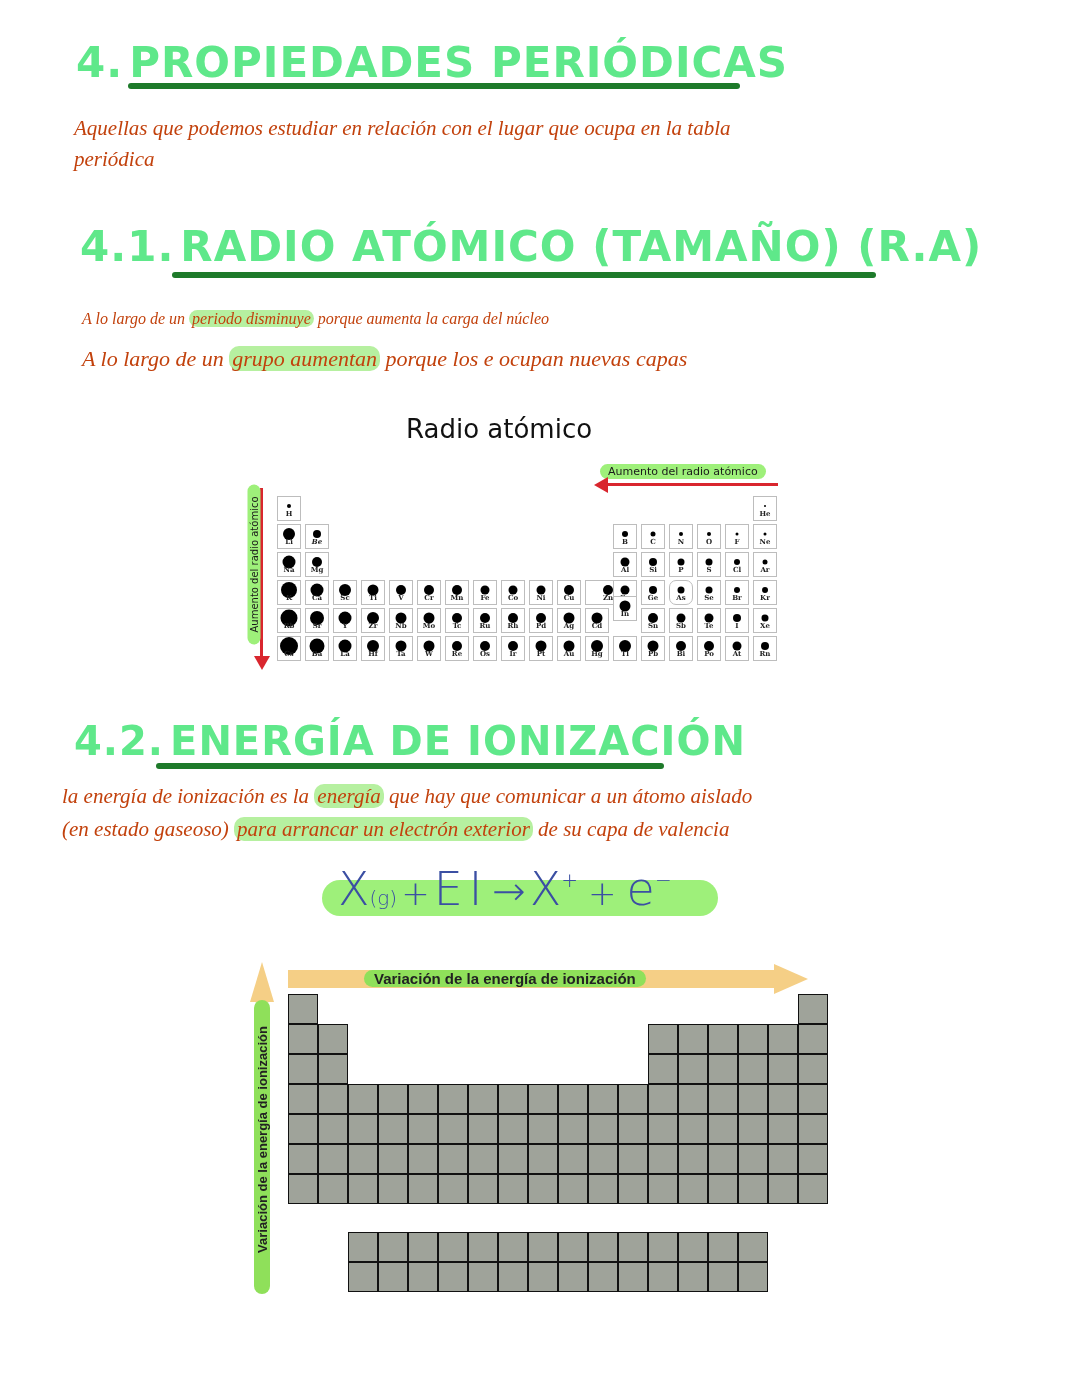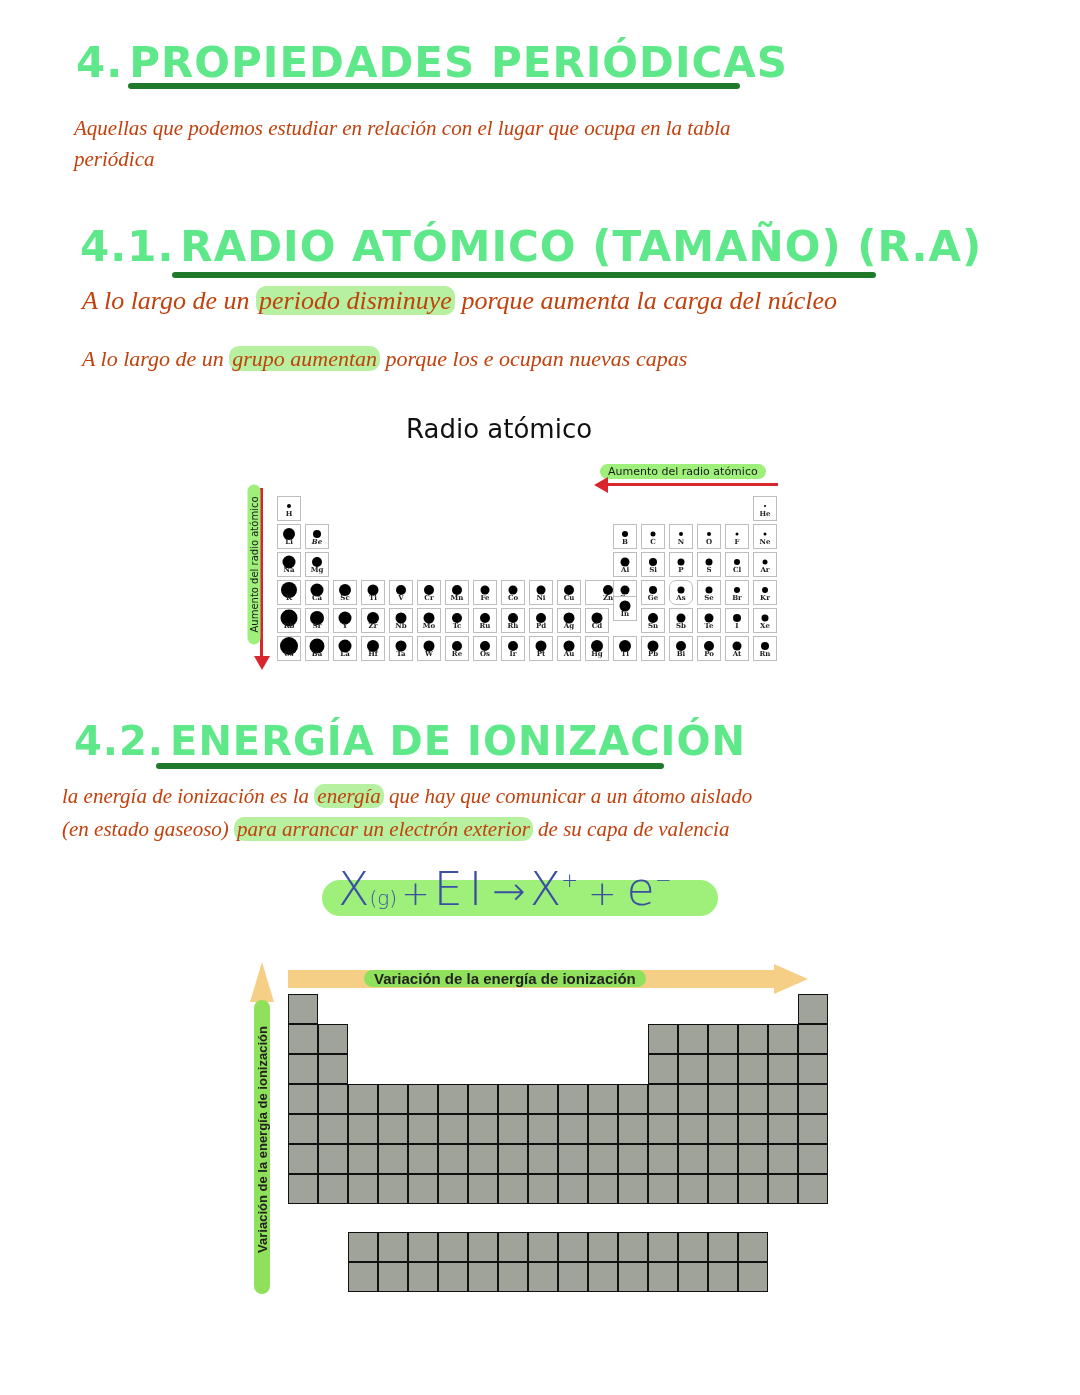--- a/index.html
+++ b/index.html
@@ -25,21 +25,21 @@
 </div>
 <div class="h-underline" style="left:128px; top:83px; width:612px;"></div>
 <div class="abs hand" style="left:74px; top:116px; font-size:21px;">Aquellas que podemos estudiar en relación con el lugar que ocupa en la tabla</div>
 <div class="abs hand" style="left:74px; top:147px; font-size:21px;">periódica</div>
 
 <div class="abs h-title" style="left:80px; top:222px; font-size:42px;">
   <span class="h-num">4.1.</span><span>RADIO ATÓMICO (TAMAÑO) (R.A)</span>
 </div>
 <div class="h-underline" style="left:172px; top:272px; width:704px;"></div>
 
-<div class="abs hand" style="left:82px; top:286px; font-size:26px;">
+<div class="abs hand" style="left:82px; top:310px; font-size:16px;">
   <span>A lo largo de un </span><span class="hl">periodo disminuye</span><span> porque aumenta la carga del núcleo</span>
 </div>
 <div class="abs hand" style="left:82px; top:346px; font-size:22px;">
   <span>A lo largo de un </span><span class="hl">grupo aumentan</span><span> porque los e ocupan nuevas capas</span>
 </div>
 
 <div class="abs ra-title" style="left:406px; top:414px;">Radio atómico</div>
 
 <div class="abs" style="left:594px; top:464px; width:184px; height:30px;">
   <div style="position:absolute; left:6px; top:0; background:#9ef07a; border-radius:8px; padding:1px 8px; font-size:11px; color:#1a1a1a; white-space:nowrap;">Aumento del radio atómico</div>

